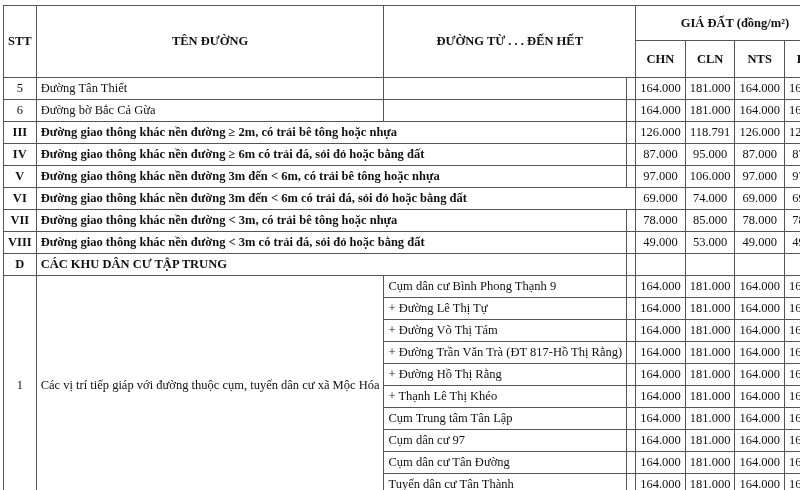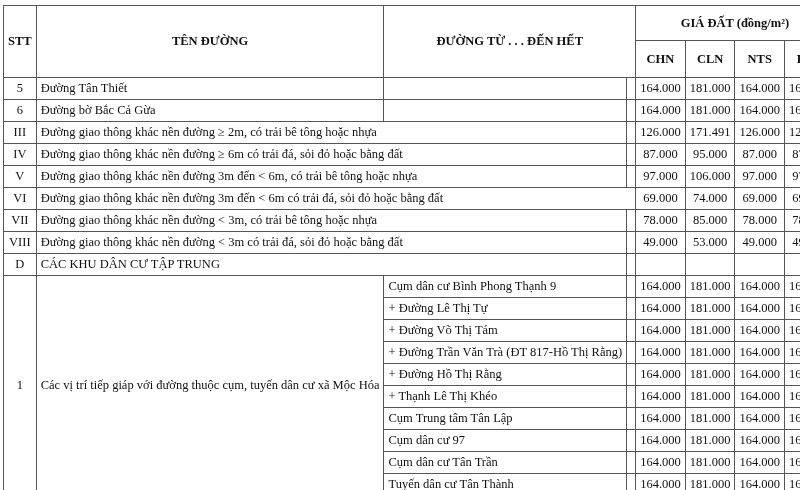--- a/index.html
+++ b/index.html
@@ -16,21 +16,21 @@
     border: 1px solid #555;
     padding: 0 4px;
     height: 21px;
     line-height: 15px;
     white-space: nowrap;
     overflow: hidden;
   }
   th { font-weight: bold; text-align: center; vertical-align: middle; font-size: 12.5px; }
   td.stt { text-align: center; }
   td.num { text-align: center; padding: 0 2px; }
-  td.bold { font-weight: normal; }
+  td.bold { font-weight: bold; }
   td.wrap { white-space: normal; vertical-align: middle; line-height: 17px; }
   td.stt-mid { text-align: center; vertical-align: middle; }
 </style>
 </head>
 <body>
 
 <table class="land">
   <colgroup>
     <col style="width:33px">
     <col style="width:224px">
@@ -76,21 +76,21 @@
       <td class="num">181.000</td>
       <td class="num">164.000</td>
       <td class="num">164.000</td>
     </tr>
 
     <tr>
       <td class="stt bold">III</td>
       <td class="bold" colspan="2">Đường giao thông khác nền đường ≥ 2m, có trải bê tông hoặc nhựa</td>
       <td></td>
       <td class="num">126.000</td>
-      <td class="num">171.491</td>
+      <td class="num">118.791</td>
       <td class="num">126.000</td>
       <td class="num">126.000</td>
     </tr>
     <tr>
       <td class="stt bold">IV</td>
       <td class="bold" colspan="2">Đường giao thông khác nền đường ≥ 6m có trải đá, sỏi đỏ hoặc bằng đất</td>
       <td></td>
       <td class="num">87.000</td>
       <td class="num">95.000</td>
       <td class="num">87.000</td>
@@ -202,21 +202,21 @@
     </tr>
     <tr>
       <td>Cụm dân cư 97</td>
       <td></td>
       <td class="num">164.000</td>
       <td class="num">181.000</td>
       <td class="num">164.000</td>
       <td class="num">164.000</td>
     </tr>
     <tr>
-      <td>Cụm dân cư Tân Trần</td>
+      <td>Cụm dân cư Tân Đường</td>
       <td></td>
       <td class="num">164.000</td>
       <td class="num">181.000</td>
       <td class="num">164.000</td>
       <td class="num">164.000</td>
     </tr>
     <tr>
       <td>Tuyến dân cư Tân Thành</td>
       <td></td>
       <td class="num">164.000</td>

